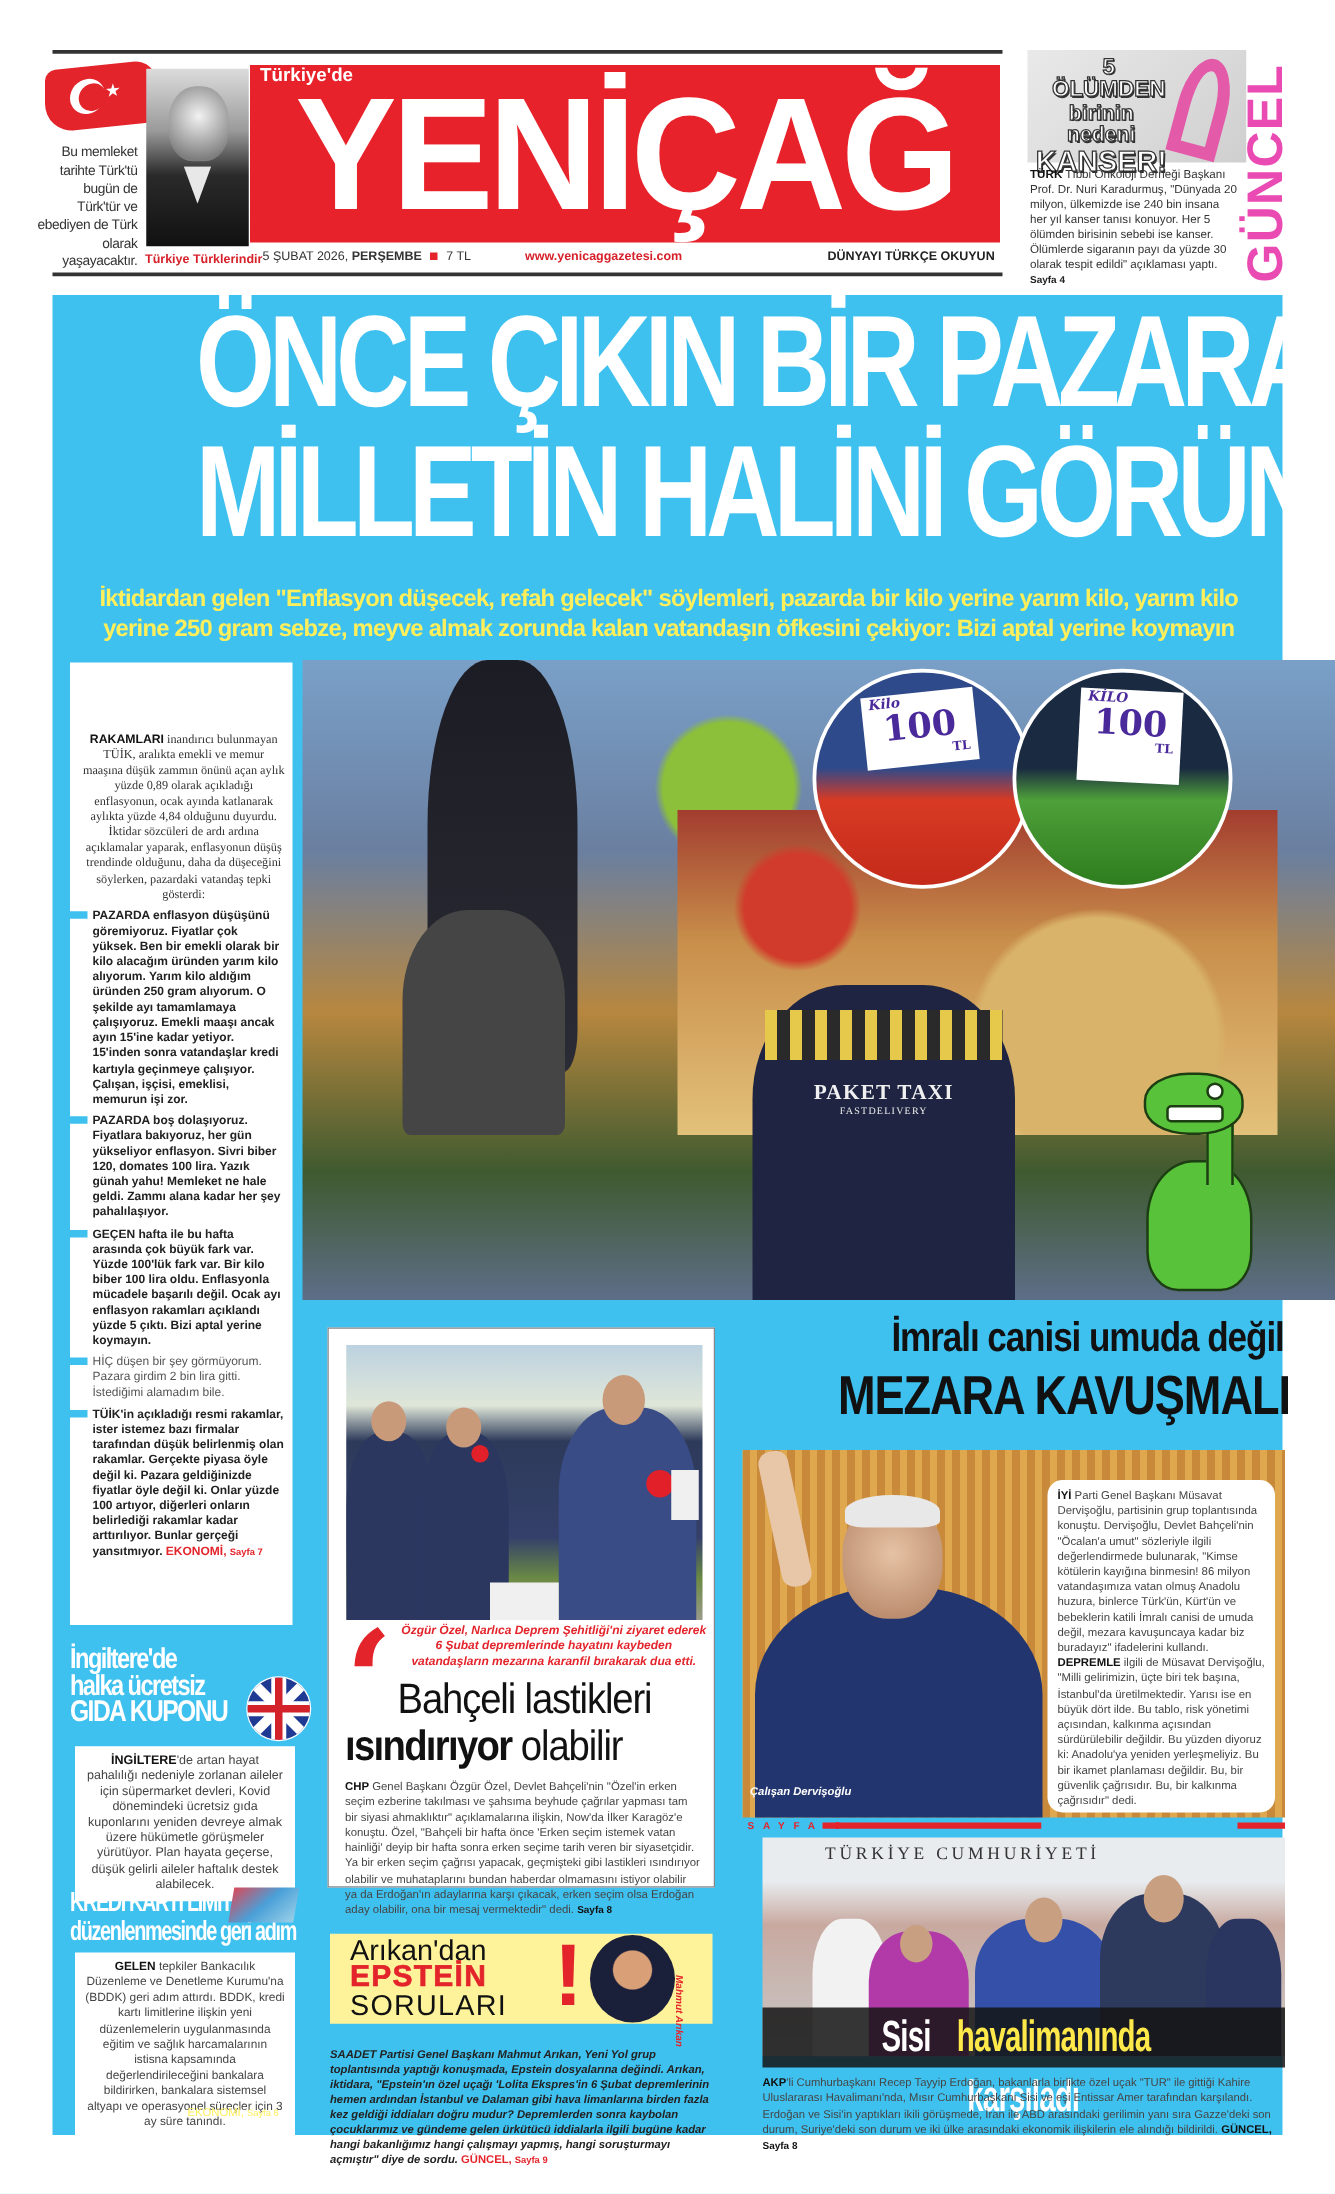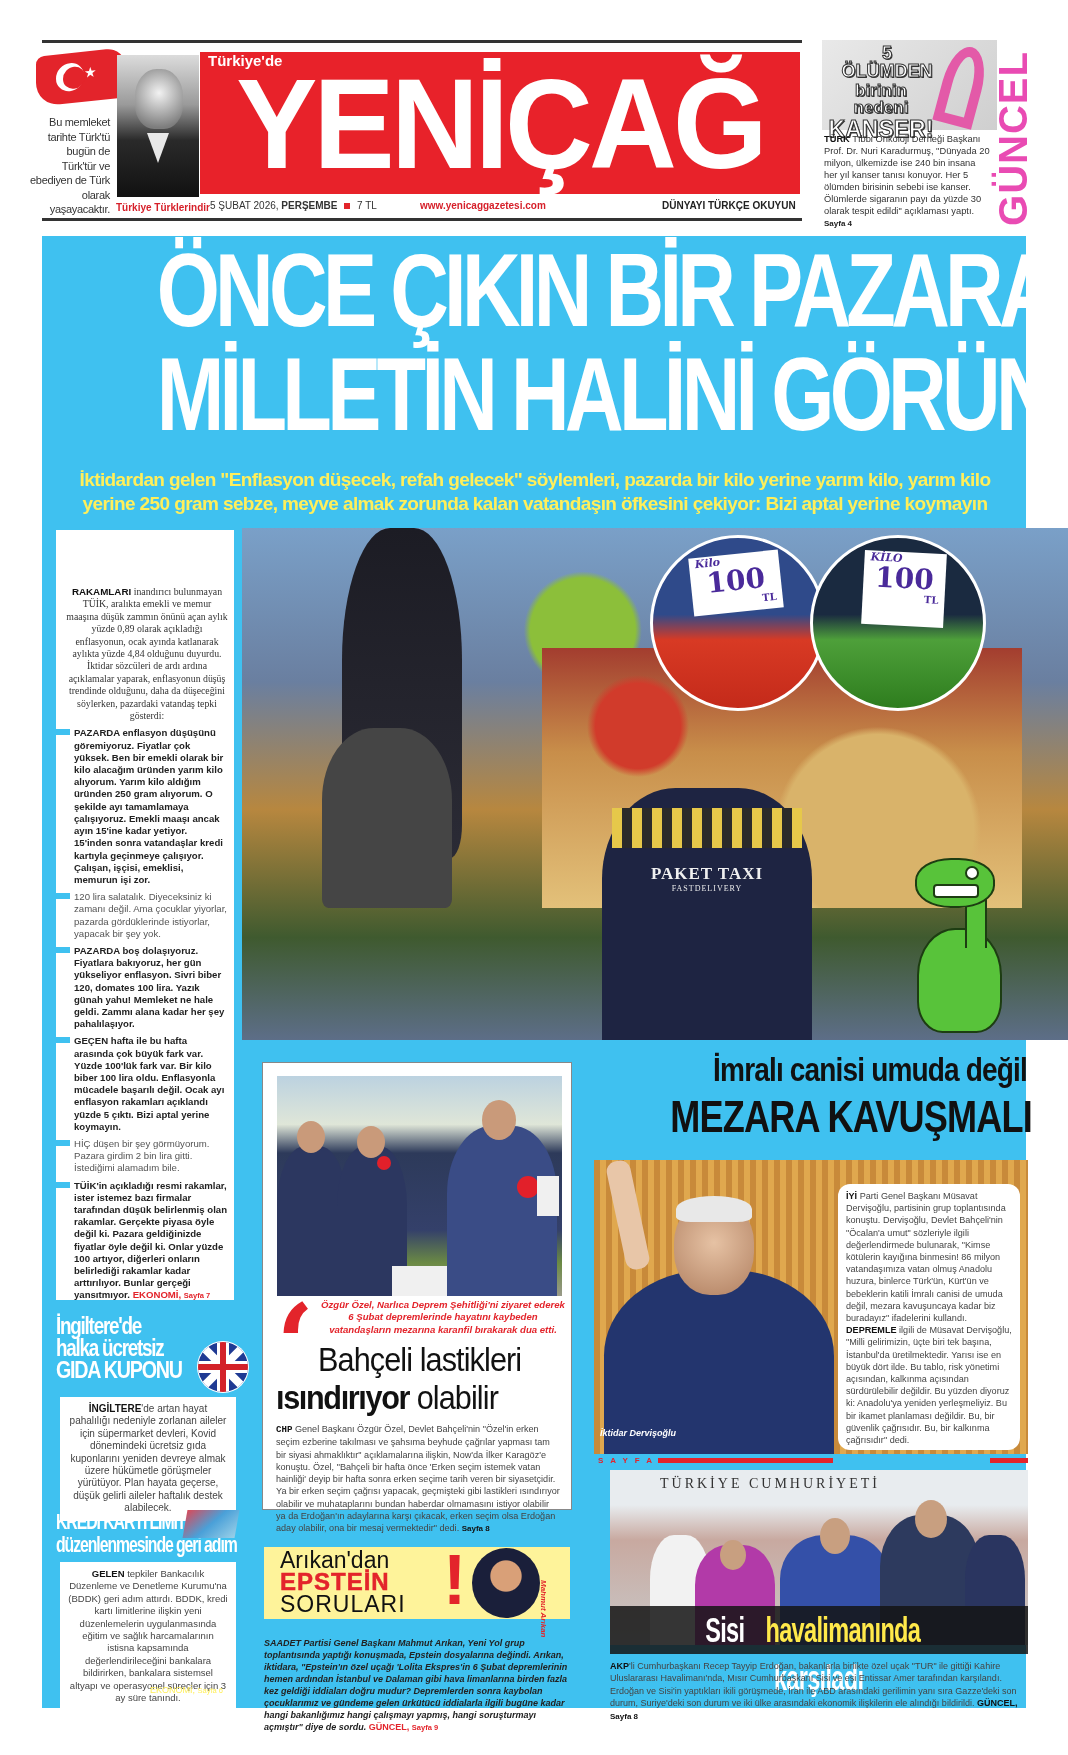--- a/index.html
+++ b/index.html
@@ -111,21 +111,21 @@
   .ozel-photo .p { position: absolute; bottom: 0; background: #2c3760; border-radius: 40% 40% 0 0; }
   .ozel-photo .head { position: absolute; border-radius: 50%; background: #c99a7a; }
   .ozel-photo .flower { position: absolute; width: 14px; height: 14px; border-radius: 50%; background: #e2202a; }
   .ozel-photo .stone { position: absolute; background: #f0f0f0; }
   .quote-mark { position: absolute; left: 276px; top: 1290px; font-family: "DejaVu Serif", serif; font-size: 110px; line-height: 110px; color: #e3242b; font-weight: bold; }
   .ozel-caption { position: absolute; left: 318px; top: 1299px; width: 250px; font-size: 9.6px; line-height: 12.4px; font-style: italic; font-weight: bold; color: #e3242b; text-align: center; }
   .ozel-head1 { position: absolute; left: 318px; top: 1340px; font-size: 34px; line-height: 38px; color: #111; letter-spacing: -1px; transform: scaleX(0.9); transform-origin: left; white-space: nowrap; }
   .ozel-head2 { position: absolute; left: 276px; top: 1378px; font-size: 34px; line-height: 38px; color: #111; letter-spacing: -1px; transform: scaleX(0.9); transform-origin: left; white-space: nowrap; }
   .ozel-head2 b { font-weight: bold; letter-spacing: -1.5px; }
   .ozel-text { position: absolute; left: 276px; top: 1423px; width: 285px; font-size: 9.1px; line-height: 12.3px; color: #444; }
-  .ozel-text b { color: #111; font-family: Liberation Mono, monospace; }
+  .ozel-text b { color: #111; }
   .ozel-text .pg { font-weight: bold; font-size: 8px; color: #111; }
 
   
   .arikan-box { position: absolute; left: 264px; top: 1547px; width: 306px; height: 72px; background: #fef39a; }
   .arikan-title { position: absolute; left: 280px; top: 1549px; font-size: 23px; line-height: 22px; color: #111; }
   .arikan-title .l2 { display: block; color: #e3242b; font-weight: bold; font-size: 24px; letter-spacing: 1px; -webkit-text-stroke: 0.5px #e3242b; }
   .arikan-title .l3 { display: block; letter-spacing: 1px; }
   .exclam { position: absolute; left: 443px; top: 1544px; font-weight: bold; font-size: 70px; line-height: 72px; color: #e3242b; }
   .arikan-photo { position: absolute; left: 472px; top: 1548px; width: 68px; height: 70px; border-radius: 50%; background: radial-gradient(circle at 50% 40%, #d9a078 0 28%, #1a1f3a 30% 100%); }
   .arikan-name { position: absolute; left: 548px; top: 1580px; font-size: 8px; font-weight: bold; font-style: italic; color: #e3242b; transform: rotate(90deg); white-space: nowrap; transform-origin: left top; width: 60px; }
@@ -211,21 +211,20 @@
   <div>ÖNCE ÇIKIN BİR PAZARA DA</div>
   <div>MİLLETİN HALİNİ GÖRÜN!</div>
 </div>
 <div class="sub-headline">İktidardan gelen "Enflasyon düşecek, refah gelecek" söylemleri, pazarda bir kilo yerine yarım kilo, yarım kilo yerine 250 gram sebze, meyve almak zorunda kalan vatandaşın öfkesini çekiyor: Bizi aptal yerine koymayın</div>
 
 <div class="left-col">
   <div class="lead">
     <b>RAKAMLARI</b> <span>inandırıcı bulunmayan TÜİK, aralıkta emekli ve memur maaşına düşük zammın önünü açan aylık yüzde 0,89 olarak açıkladığı enflasyonun, ocak ayında katlanarak aylıkta yüzde 4,84 olduğunu duyurdu. İktidar sözcüleri de ardı ardına açıklamalar yaparak, enflasyonun düşüş trendinde olduğunu, daha da düşeceğini söylerken, pazardaki vatandaş tepki gösterdi:</span>
   </div>
   <div class="quote bold">PAZARDA enflasyon düşüşünü göremiyoruz. Fiyatlar çok yüksek. Ben bir emekli olarak bir kilo alacağım üründen yarım kilo alıyorum. Yarım kilo aldığım üründen 250 gram alıyorum. O şekilde ayı tamamlamaya çalışıyoruz. Emekli maaşı ancak ayın 15'ine kadar yetiyor. 15'inden sonra vatandaşlar kredi kartıyla geçinmeye çalışıyor. Çalışan, işçisi, emeklisi, memurun işi zor.</div>
-  <div class="quote light">120 lira salatalık. Diyeceksiniz ki zamanı değil. Ama çocuklar yiyorlar, pazarda gördüklerinde istiyorlar, yapacak bir şey yok.</div>
   <div class="quote bold">PAZARDA boş dolaşıyoruz. Fiyatlara bakıyoruz, her gün yükseliyor enflasyon. Sivri biber 120, domates 100 lira. Yazık günah yahu! Memleket ne hale geldi. Zammı alana kadar her şey pahalılaşıyor.</div>
   <div class="quote bold">GEÇEN hafta ile bu hafta arasında çok büyük fark var. Yüzde 100'lük fark var. Bir kilo biber 100 lira oldu. Enflasyonla mücadele başarılı değil. Ocak ayı enflasyon rakamları açıklandı yüzde 5 çıktı. Bizi aptal yerine koymayın.</div>
   <div class="quote light">HİÇ düşen bir şey görmüyorum. Pazara girdim 2 bin lira gitti. İstediğimi alamadım bile.</div>
   <div class="quote bold">
     <span>TÜİK'in açıkladığı resmi rakamlar, ister istemez bazı firmalar tarafından düşük belirlenmiş olan rakamlar. Gerçekte piyasa öyle değil ki. Pazara geldiğinizde fiyatlar öyle değil ki. Onlar yüzde 100 artıyor, diğerleri onların belirlediği rakamlar kadar arttırılıyor. Bunlar gerçeği yansıtmıyor.</span>
     <span class="src"><span>EKONOMİ,</span> <small>Sayfa 7</small></span>
   </div>
 </div>
 
 <div class="market-photo">
@@ -325,21 +324,21 @@
 </div>
 
 <div class="imrali-h1">İmralı canisi umuda değil</div>
 <div class="imrali-h2">MEZARA KAVUŞMALI</div>
 <div class="dervis-photo">
   <div class="hand"></div>
     <div class="suit"></div>
     <div class="face"></div>
     <div class="hair"></div>
 </div>
-<div class="dervis-caption">İktidar Dervişoğlu</div>
+<div class="dervis-caption">Çalışan Dervişoğlu</div>
 <div class="dervis-text">
   <p><b>İYİ</b> <span>Parti Genel Başkanı Müsavat Dervişoğlu, partisinin grup toplantısında konuştu. Dervişoğlu, Devlet Bahçeli'nin "Öcalan'a umut" sözleriyle ilgili değerlendirmede bulunarak, "Kimse kötülerin kayığına binmesin! 86 milyon vatandaşımıza vatan olmuş Anadolu huzura, binlerce Türk'ün, Kürt'ün ve bebeklerin katili İmralı canisi de umuda değil, mezara kavuşuncaya kadar biz buradayız" ifadelerini kullandı.</span></p>
   <p><b>DEPREMLE</b> <span>ilgili de Müsavat Dervişoğlu, "Milli gelirimizin, üçte biri tek başına, İstanbul'da üretilmektedir. Yarısı ise en büyük dört ilde. Bu tablo, risk yönetimi açısından, kalkınma açısından sürdürülebilir değildir. Bu yüzden diyoruz ki: Anadolu'ya yeniden yerleşmeliyiz. Bu bir ikamet planlaması değildir. Bu, bir güvenlik çağrısıdır. Bu, bir kalkınma çağrısıdır" dedi.</span></p>
 </div>
 <div class="sayfa9">SAYFA 9</div>
 <div class="sayfa9-bar"></div>
 <div class="sayfa9-bar2"></div>
 
 <div class="sisi-photo">
   <div class="banner">TÜRKİYE CUMHURİYETİ</div>

